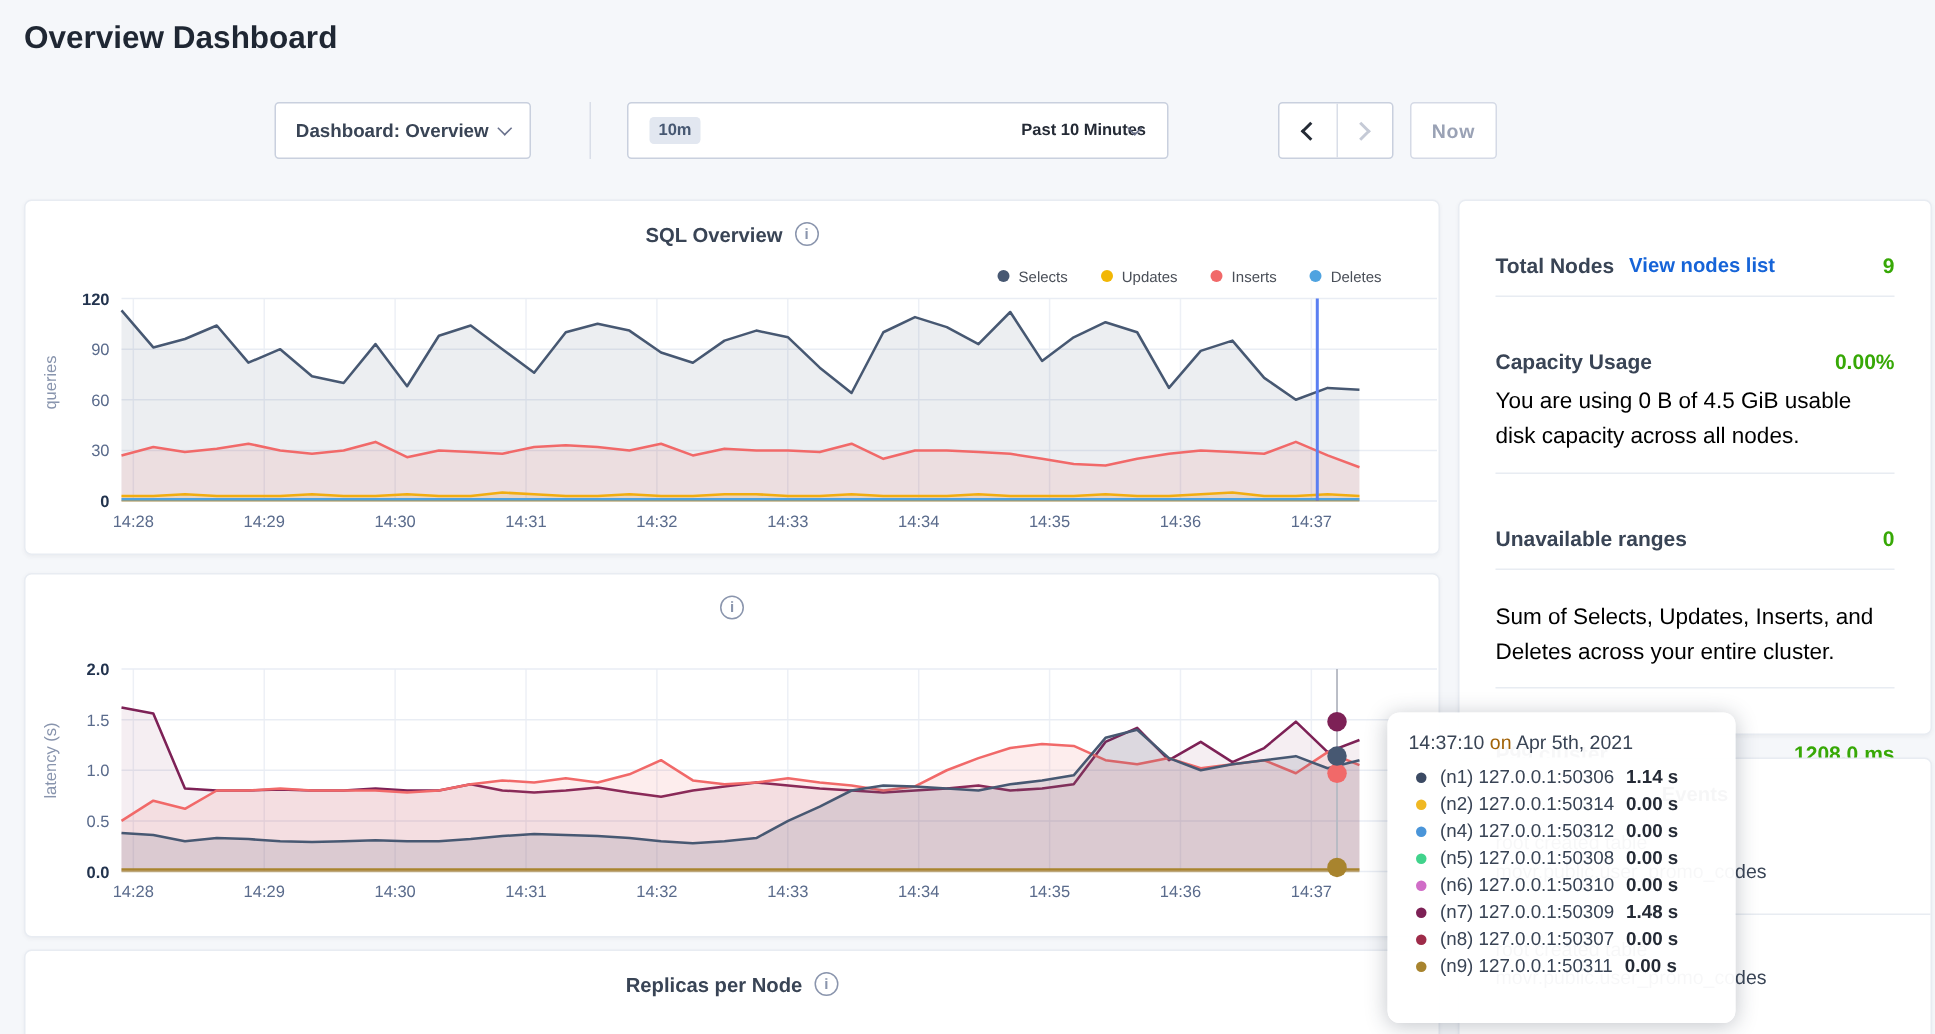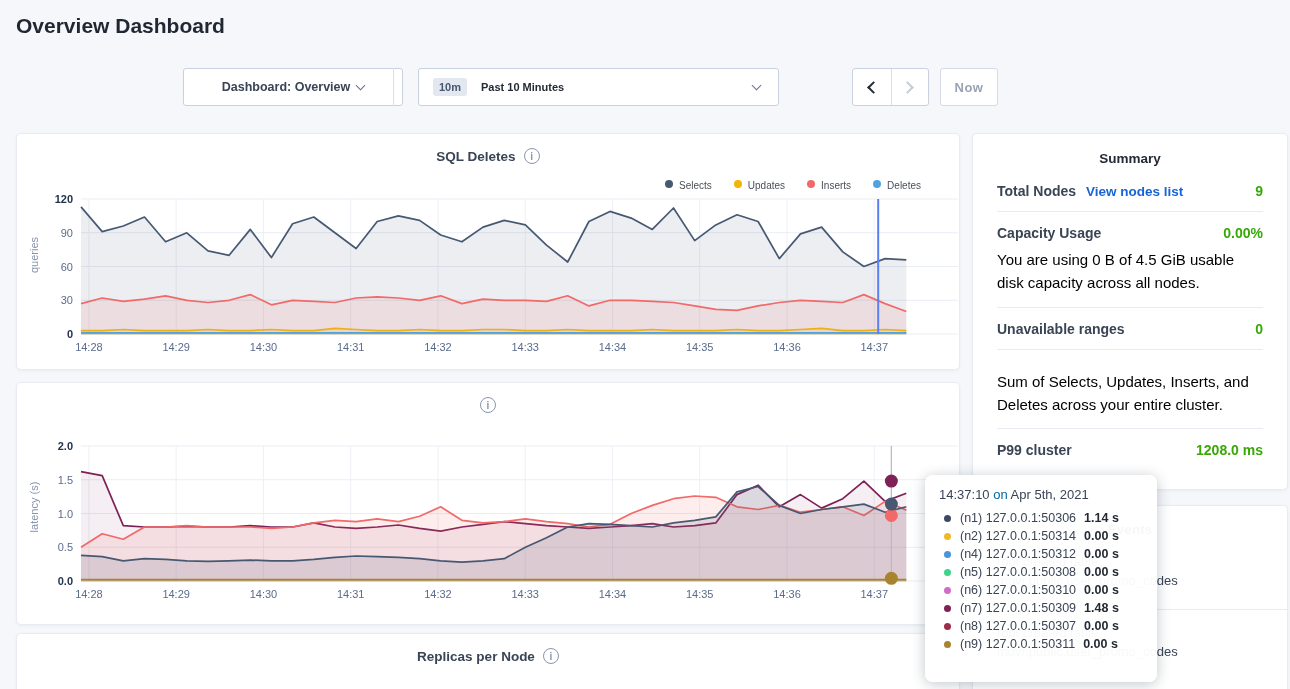--- a/index.html
+++ b/index.html
@@ -5,23 +5,23 @@
   * { margin:0; padding:0; box-sizing:border-box; }
   html,body { width:1290px; height:689px; overflow:hidden; background:#f5f7fa;
     font-family:"Liberation Sans", sans-serif; color:#394455; }
   .page-title { position:absolute; left:16px; top:14px; font-size:21px; font-weight:600; color:#1f2733; }
 
   
   .toolbar { position:absolute; left:0; top:68px; width:1290px; height:38px; }
   .btn { background:#fff; border:1px solid #c9d0de; border-radius:3px; height:38px;
     display:flex; align-items:center; justify-content:center; font-size:12.5px; font-weight:bold; color:#394455; cursor:pointer; }
   .dd1 { position:absolute; left:16px; width:143px; }
-  .dd2 { position:absolute; left:183px; width:220px; }
+  .dd2 { position:absolute; left:183px; width:171px; }
   .vdivider { position:absolute; left:393px; top:0; width:1px; height:38px; background:#d9dee8; }
-  .timerange { position:absolute; left:418px; width:361px; justify-content:flex-start; padding:16px 14px; border-color:#c9d0de; }
+  .timerange { position:absolute; left:418px; width:361px; justify-content:space-between; padding:16px 14px; border-color:#c9d0de; }
   .badge { background:#e2e7f0; border-radius:3px; padding:3px 6px; font-size:11px; font-weight:bold; color:#475872; margin-right:14px; }
   .time-label { font-size:11px; font-weight:bold; color:#242a35; }
   .chev-down { width:7px; height:7px; border-right:1.6px solid #69718c; border-bottom:1.6px solid #69718c;
     transform:rotate(45deg); display:inline-block; margin-left:7px; margin-top:-4px; }
   .timerange .chev-down { position:absolute; right:18px; }
   .arrow-group { position:absolute; left:852px; width:77px; height:38px; background:#fff; border:1px solid #c9d0de; border-radius:3px; display:flex; }
   .arrow-btn { width:38px; height:36px; display:flex; align-items:center; justify-content:center; cursor:pointer; }
   .arrow-btn + .arrow-btn { border-left:1px solid #d9dee8; }
   .chev-left { width:9px; height:9px; border-left:2.2px solid #242a35; border-bottom:2.2px solid #242a35; transform:rotate(45deg); margin-left:4px; }
   .chev-right { width:9px; height:9px; border-right:2.2px solid #c5cad6; border-top:2.2px solid #c5cad6; transform:rotate(45deg); margin-right:4px; }
@@ -45,36 +45,36 @@
   .ylabel { position:absolute; left:-28px; top:115px; width:90px; text-align:center; transform:rotate(-90deg);
     font-size:11px; color:#8894ad; }
   svg.chart { position:absolute; left:0; top:0; }
   svg text { font-family:"Liberation Sans", sans-serif; }
 
   
   .summary-title { text-align:center; font-size:13.5px; font-weight:bold; color:#242a35; padding:17px 0 4px; }
   .summary-body { padding:0 24px; }
   .s-row { padding:13px 0 12px; border-bottom:1px solid #e8ecf2; }
   .s-row:last-child { border-bottom:none; }
-  .s-top { display:flex; align-items:center; }
+  .s-top { display:flex; align-items:flex-start;margin-top:22px; }
   .s-label { font-size:14px; font-weight:bold; color:#394455; }
   .s-link { font-size:13.5px; font-weight:bold; margin-left:10px; cursor:pointer; }
   .s-value { margin-left:auto; font-size:14px; font-weight:bold; }
   .s-desc { font-size:15px; color:#000000; line-height:1.55; margin-top:7px; }
 
   
   .events-title { text-align:center; font-size:13.5px; font-weight:bold; color:#242a35; padding:16px 0 2px; }
   .event-item { padding:14px 24px 18px; font-size:13px; color:#394455; line-height:1.45; border-bottom:1px solid #e8ecf2; }
   .event-item:last-child { border-bottom:none; }
 
   
   .tooltip { position:absolute; left:925px; top:475px; width:232px; height:207px; background:rgba(255,255,255,.96);
     border-radius:8px; box-shadow:0 2px 14px rgba(40,50,70,.28); padding:12px 14px; z-index:50; }
   .tt-header { font-size:13px; color:#394455; margin-bottom:7px; }
-  .tt-muted { color:#0369a1; }
+  .tt-muted { color:#a16207; }
   .tt-row { display:flex; align-items:center; height:18px; font-size:12.5px; color:#394455; }
   .tt-dot { width:7px; height:7px; border-radius:50%; margin:0 9px 0 5px; flex:none; }
   .tt-value { font-weight:bold; color:#242a35; margin-left:8px; }
 </style>
 </head>
 <body>
 
 <div class="page-title">Overview Dashboard</div>
 
 <div class="toolbar">
@@ -94,21 +94,21 @@
       </div>
     <div class="arrow-btn">
         <span class="chev-right"></span>
       </div>
   </div>
   <div class="btn now-btn">Now</div>
 </div>
 
 <div class="card" id="card-sql">
   <div class="chart-title">
-    <span>SQL Deletes</span>
+    <span>SQL Overview</span>
     <span class="info-icon">i</span>
   </div>
   <div class="legend" id="sql-legend">
       <div class="legend-item">
         <span class="legend-dot" style="background: rgb(71, 88, 114);"></span>
         <span>Selects</span>
       </div>
       <div class="legend-item">
         <span class="legend-dot" style="background: rgb(242, 183, 5);"></span>
         <span>Updates</span>
@@ -219,21 +219,20 @@
 </div>
 
 <div class="card" id="card-replicas">
   <div class="chart-title">
     <span>Replicas per Node</span>
     <span class="info-icon">i</span>
   </div>
 </div>
 
 <div class="card" id="card-summary">
-  <div class="summary-title">Summary</div>
   <div class="summary-body">
     <div class="s-row">
       <div class="s-top">
         <span class="s-label">Total Nodes</span>
         <span class="s-link" style="color: rgb(22, 100, 216);">View nodes list</span>
         <span class="s-value" style="color: rgb(55, 168, 6);">9</span>
       </div>
     </div>
     <div class="s-row">
       <div class="s-top">

